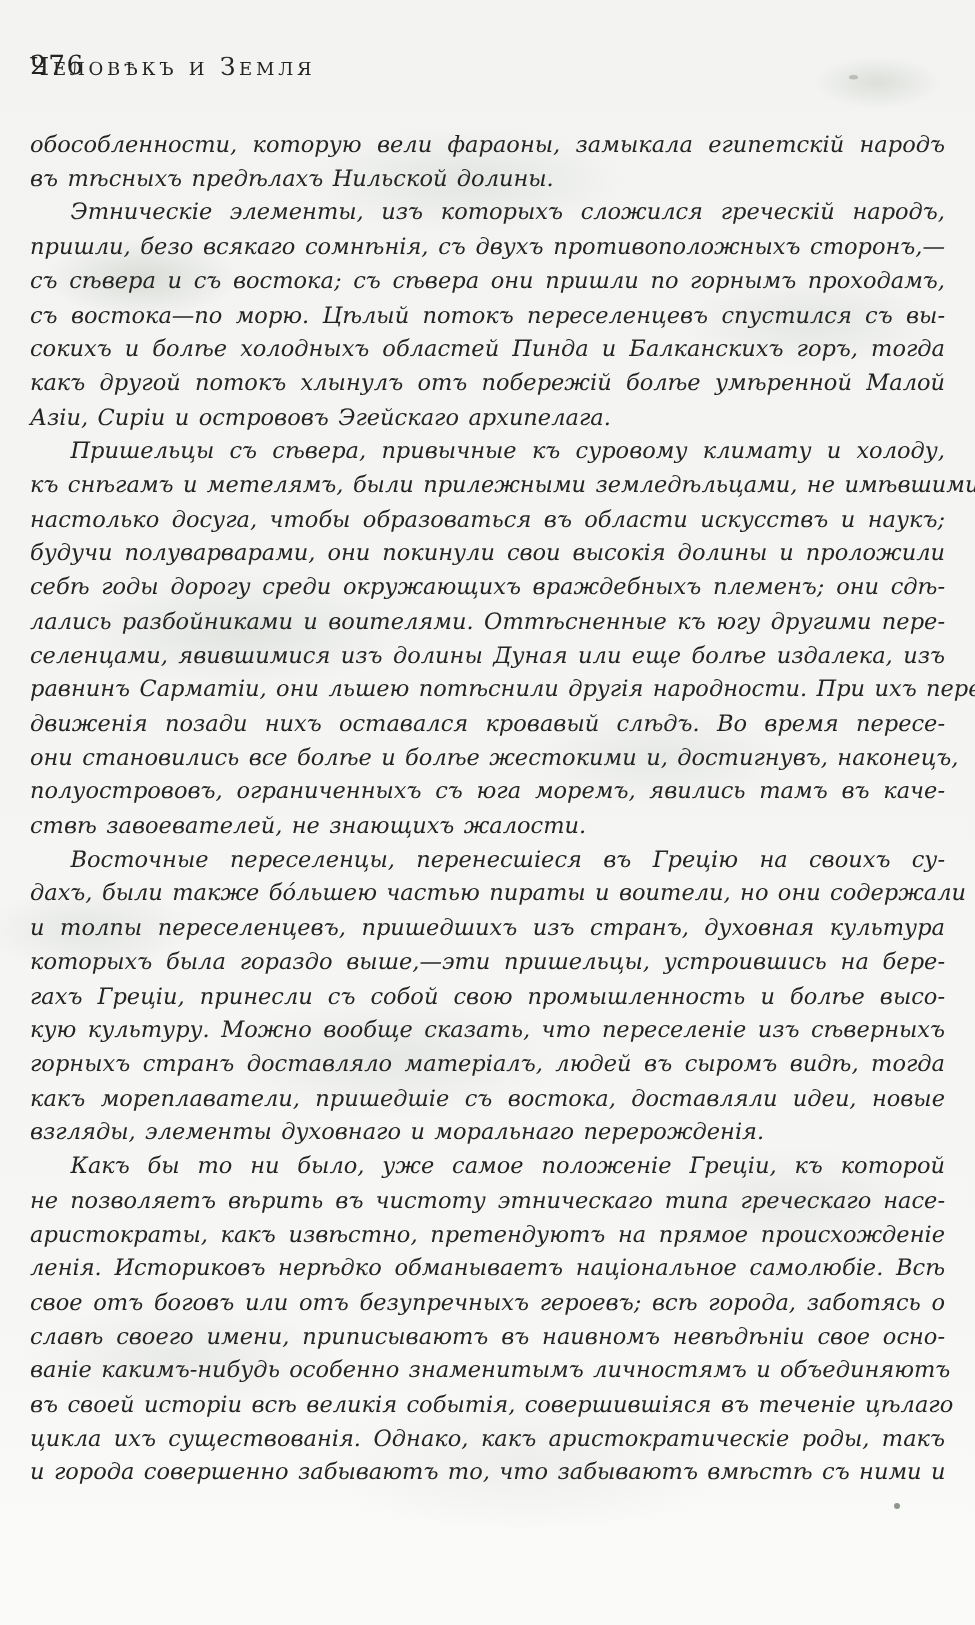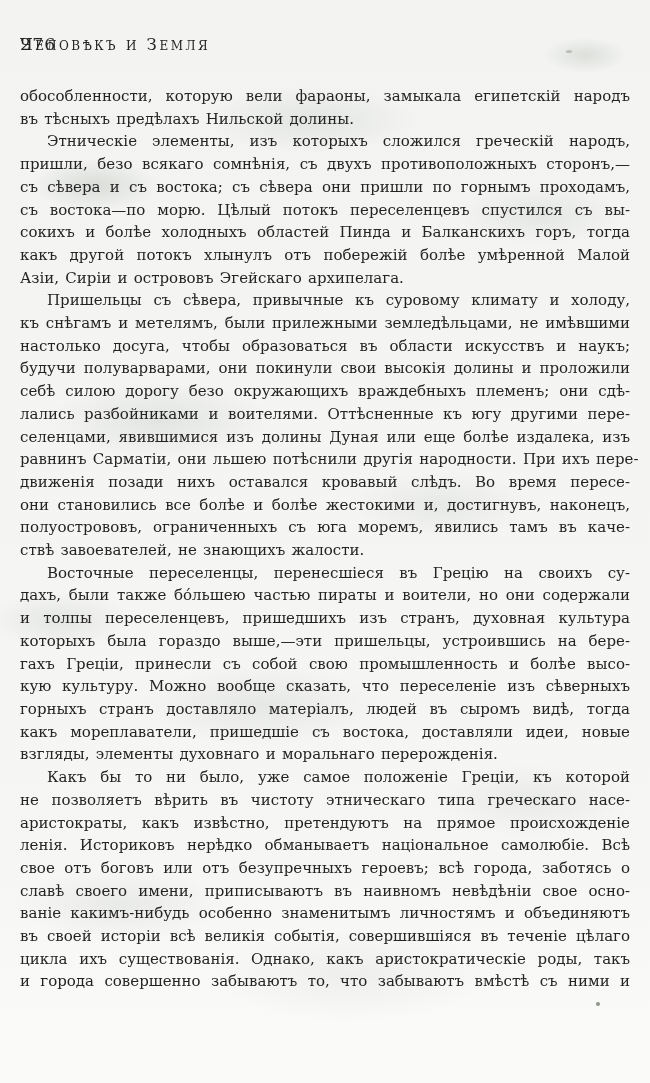--- a/index.html
+++ b/index.html
@@ -70,20 +70,21 @@
     font-variant: small-caps;
     font-size: 16.5px;
     letter-spacing: 2.5px;
   }
 
   .page-body {
     position: relative;
     font-size: 15px;
     line-height: 22.7px;
     word-spacing: 1.5px;
+    font-style: italic;
   }
   .para { margin: 0; }
   .line {
     text-align: justify;
     text-align-last: justify;
     white-space: nowrap;
     overflow: visible;
   }
   .line.endline {
     text-align-last: left;
@@ -115,21 +116,21 @@
         <div class="line">съ востока—по морю. Цѣлый потокъ переселенцевъ спустился съ вы-</div>
         <div class="line">сокихъ и болѣе холодныхъ областей Пинда и Балканскихъ горъ, тогда</div>
         <div class="line">какъ другой потокъ хлынулъ отъ побережій болѣе умѣренной Малой</div>
         <div class="line endline">Азіи, Сиріи и острововъ Эгейскаго архипелага.</div>
       </div>
       <div class="para">
         <div class="line indent">Пришельцы съ сѣвера, привычные къ суровому климату и холоду,</div>
         <div class="line">къ снѣгамъ и метелямъ, были прилежными земледѣльцами, не имѣвшими</div>
         <div class="line">настолько досуга, чтобы образоваться въ области искусствъ и наукъ;</div>
         <div class="line">будучи полуварварами, они покинули свои высокія долины и проложили</div>
-        <div class="line">себѣ силою дорогу безо окружающихъ враждебныхъ племенъ; они сдѣ-</div>
+        <div class="line">себѣ годы дорогу среди окружающихъ враждебныхъ племенъ; они сдѣ-</div>
         <div class="line">лались разбойниками и воителями. Оттѣсненные къ югу другими пере-</div>
         <div class="line">селенцами, явившимися изъ долины Дуная или еще болѣе издалека, изъ</div>
         <div class="line">равнинъ Сарматіи, они льшею потѣснили другія народности. При ихъ пере-</div>
         <div class="line">движенія позади нихъ оставался кровавый слѣдъ. Во время пересе-</div>
         <div class="line">они становились все болѣе и болѣе жестокими и, достигнувъ, наконецъ,</div>
         <div class="line">полуострововъ, ограниченныхъ съ юга моремъ, явились тамъ въ каче-</div>
         <div class="line endline">ствѣ завоевателей, не знающихъ жалости.</div>
       </div>
       <div class="para">
         <div class="line indent">Восточные переселенцы, перенесшіеся въ Грецію на своихъ су-</div>

